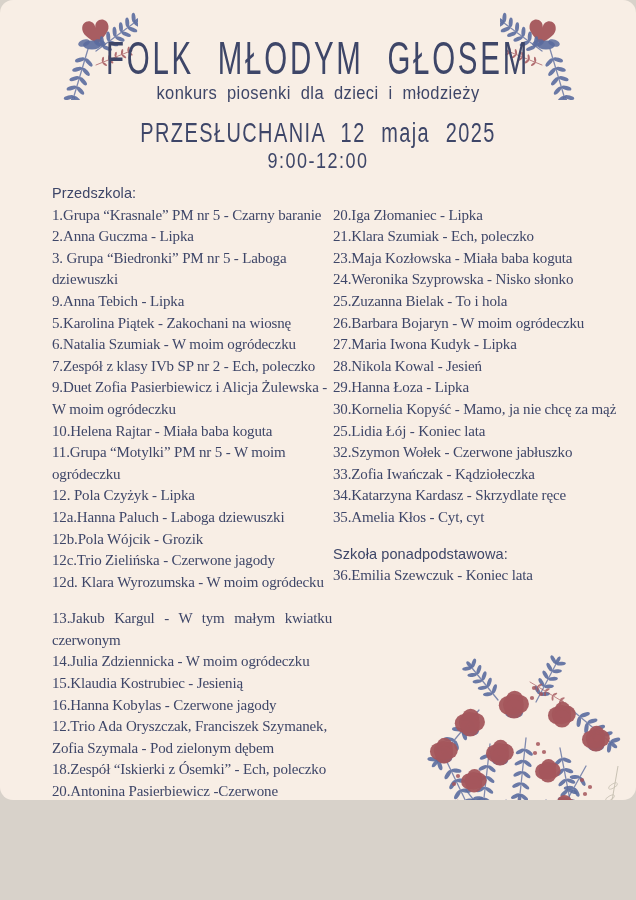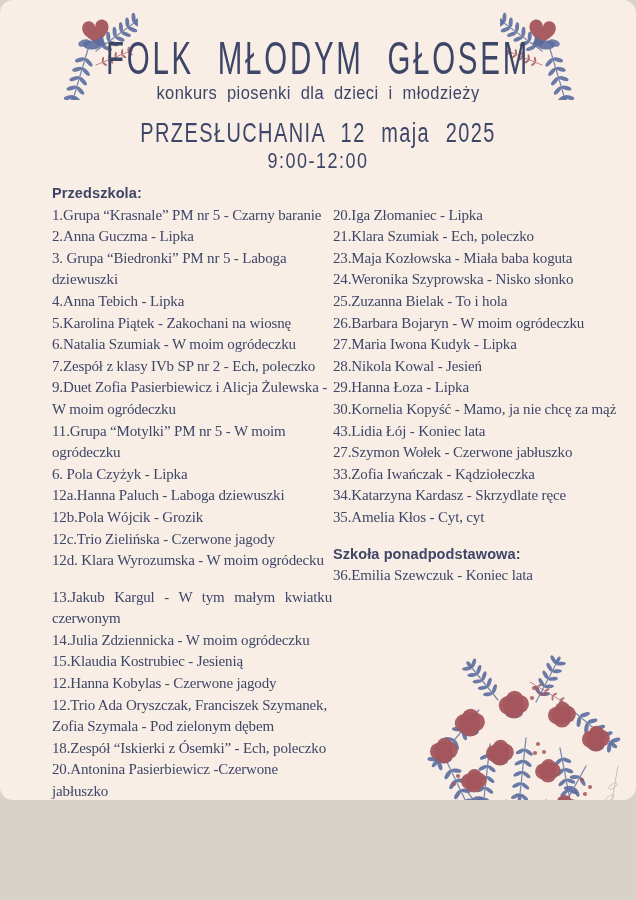--- a/index.html
+++ b/index.html
@@ -52,21 +52,21 @@
     display:flex;
     padding-left:52px;
   }
   .col{flex:none;}
   .col-left{width:281px;}
   .col-right{width:303px;}
   .block + .block{margin-top:15px;}
   .block.no-heading{padding-top:21.6px;}
   .heading{
     margin:0;
-    font-size:14.5px;font-weight:bold;
+    font-size:14.5px;font-weight:normal;
     line-height:21.6px;letter-spacing:.1px;
   }
   .item{
     margin:0;
     font-size:15px;line-height:21.6px;
     letter-spacing:-.15px;
     white-space:pre-line;
     font-family:Liberation Serif, serif;
   }
   .item.spread{word-spacing:6px;}
@@ -182,61 +182,62 @@
   </header>
 
   <main class="columns">
     <div class="col col-left" id="col-left">
         <section class="block">
           <h2 class="heading">Przedszkola:</h2>
           <p class="item">1.Grupa “Krasnale” PM nr 5 - Czarny baranie</p>
           <p class="item">2.Anna Guczma - Lipka</p>
           <p class="item">3. Grupa “Biedronki” PM nr 5 - Laboga
 dziewuszki</p>
-          <p class="item">4.Anna Tebich - Lipka</p>
+          <p class="item">9.Anna Tebich - Lipka</p>
           <p class="item">5.Karolina Piątek - Zakochani na wiosnę</p>
           <p class="item">6.Natalia Szumiak - W moim ogródeczku</p>
           <p class="item">7.Zespół z klasy IVb SP nr 2 - Ech, poleczko</p>
           <p class="item">9.Duet Zofia Pasierbiewicz i Alicja Żulewska -
 W moim ogródeczku</p>
+          <p class="item">10.Helena Rajtar - Miała baba koguta</p>
           <p class="item">11.Grupa “Motylki” PM nr 5 - W moim
 ogródeczku</p>
-          <p class="item">6. Pola Czyżyk - Lipka</p>
+          <p class="item">12. Pola Czyżyk - Lipka</p>
           <p class="item">12a.Hanna Paluch - Laboga dziewuszki</p>
           <p class="item">12b.Pola Wójcik - Grozik</p>
           <p class="item">12c.Trio Zielińska - Czerwone jagody</p>
           <p class="item">12d. Klara Wyrozumska - W moim ogródecku</p>
         </section>
         <section class="block">
           <p class="item spread">13.Jakub Kargul - W tym małym kwiatku
 czerwonym</p>
           <p class="item">14.Julia Zdziennicka - W moim ogródeczku</p>
           <p class="item">15.Klaudia Kostrubiec - Jesienią</p>
-          <p class="item">12.Hanna Kobylas - Czerwone jagody</p>
+          <p class="item">16.Hanna Kobylas - Czerwone jagody</p>
           <p class="item">12.Trio Ada Oryszczak, Franciszek Szymanek,
 Zofia Szymala - Pod zielonym dębem</p>
           <p class="item">18.Zespół “Iskierki z Ósemki” - Ech, poleczko</p>
           <p class="item">20.Antonina Pasierbiewicz -Czerwone
 jabłuszko</p>
         </section>
       </div>
     <div class="col col-right" id="col-right">
         <section class="block no-heading">
           <p class="item">20.Iga Złomaniec - Lipka</p>
           <p class="item">21.Klara Szumiak - Ech, poleczko</p>
           <p class="item">23.Maja Kozłowska - Miała baba koguta</p>
           <p class="item">24.Weronika Szyprowska - Nisko słonko</p>
           <p class="item">25.Zuzanna Bielak - To i hola</p>
           <p class="item">26.Barbara Bojaryn - W moim ogródeczku</p>
           <p class="item">27.Maria Iwona Kudyk - Lipka</p>
           <p class="item">28.Nikola Kowal - Jesień</p>
           <p class="item">29.Hanna Łoza - Lipka</p>
           <p class="item">30.Kornelia Kopyść - Mamo, ja nie chcę za mąż</p>
-          <p class="item">43.Lidia Łój - Koniec lata</p>
-          <p class="item">27.Szymon Wołek - Czerwone jabłuszko</p>
+          <p class="item">25.Lidia Łój - Koniec lata</p>
+          <p class="item">32.Szymon Wołek - Czerwone jabłuszko</p>
           <p class="item">33.Zofia Iwańczak - Kądziołeczka</p>
           <p class="item">34.Katarzyna Kardasz - Skrzydlate ręce</p>
           <p class="item">35.Amelia Kłos - Cyt, cyt</p>
         </section>
         <section class="block">
           <h2 class="heading">Szkoła ponadpodstawowa:</h2>
           <p class="item">36.Emilia Szewczuk - Koniec lata</p>
         </section>
       </div>
   </main>

